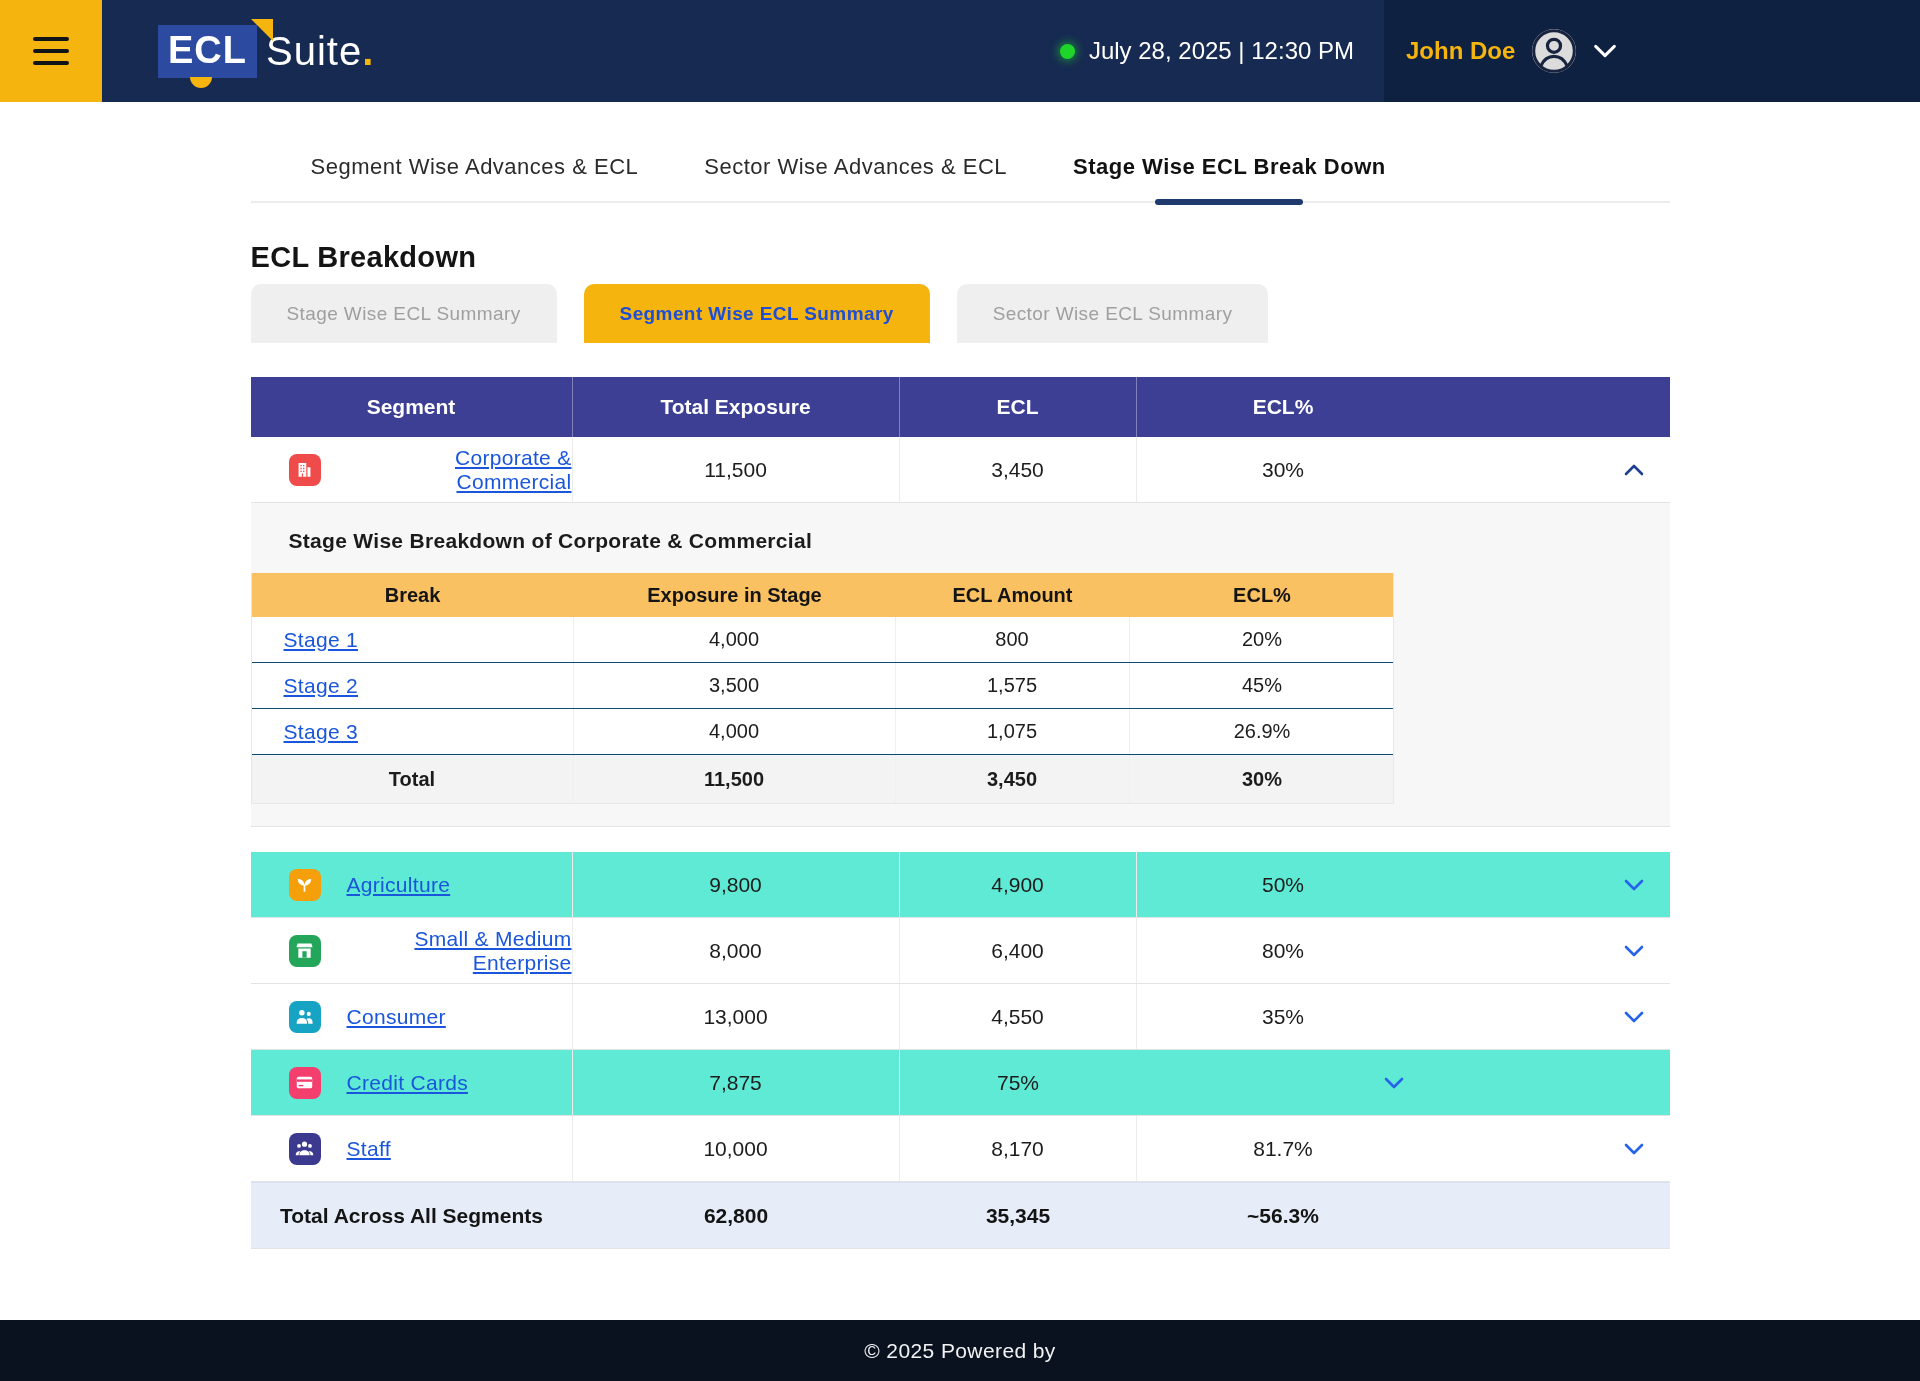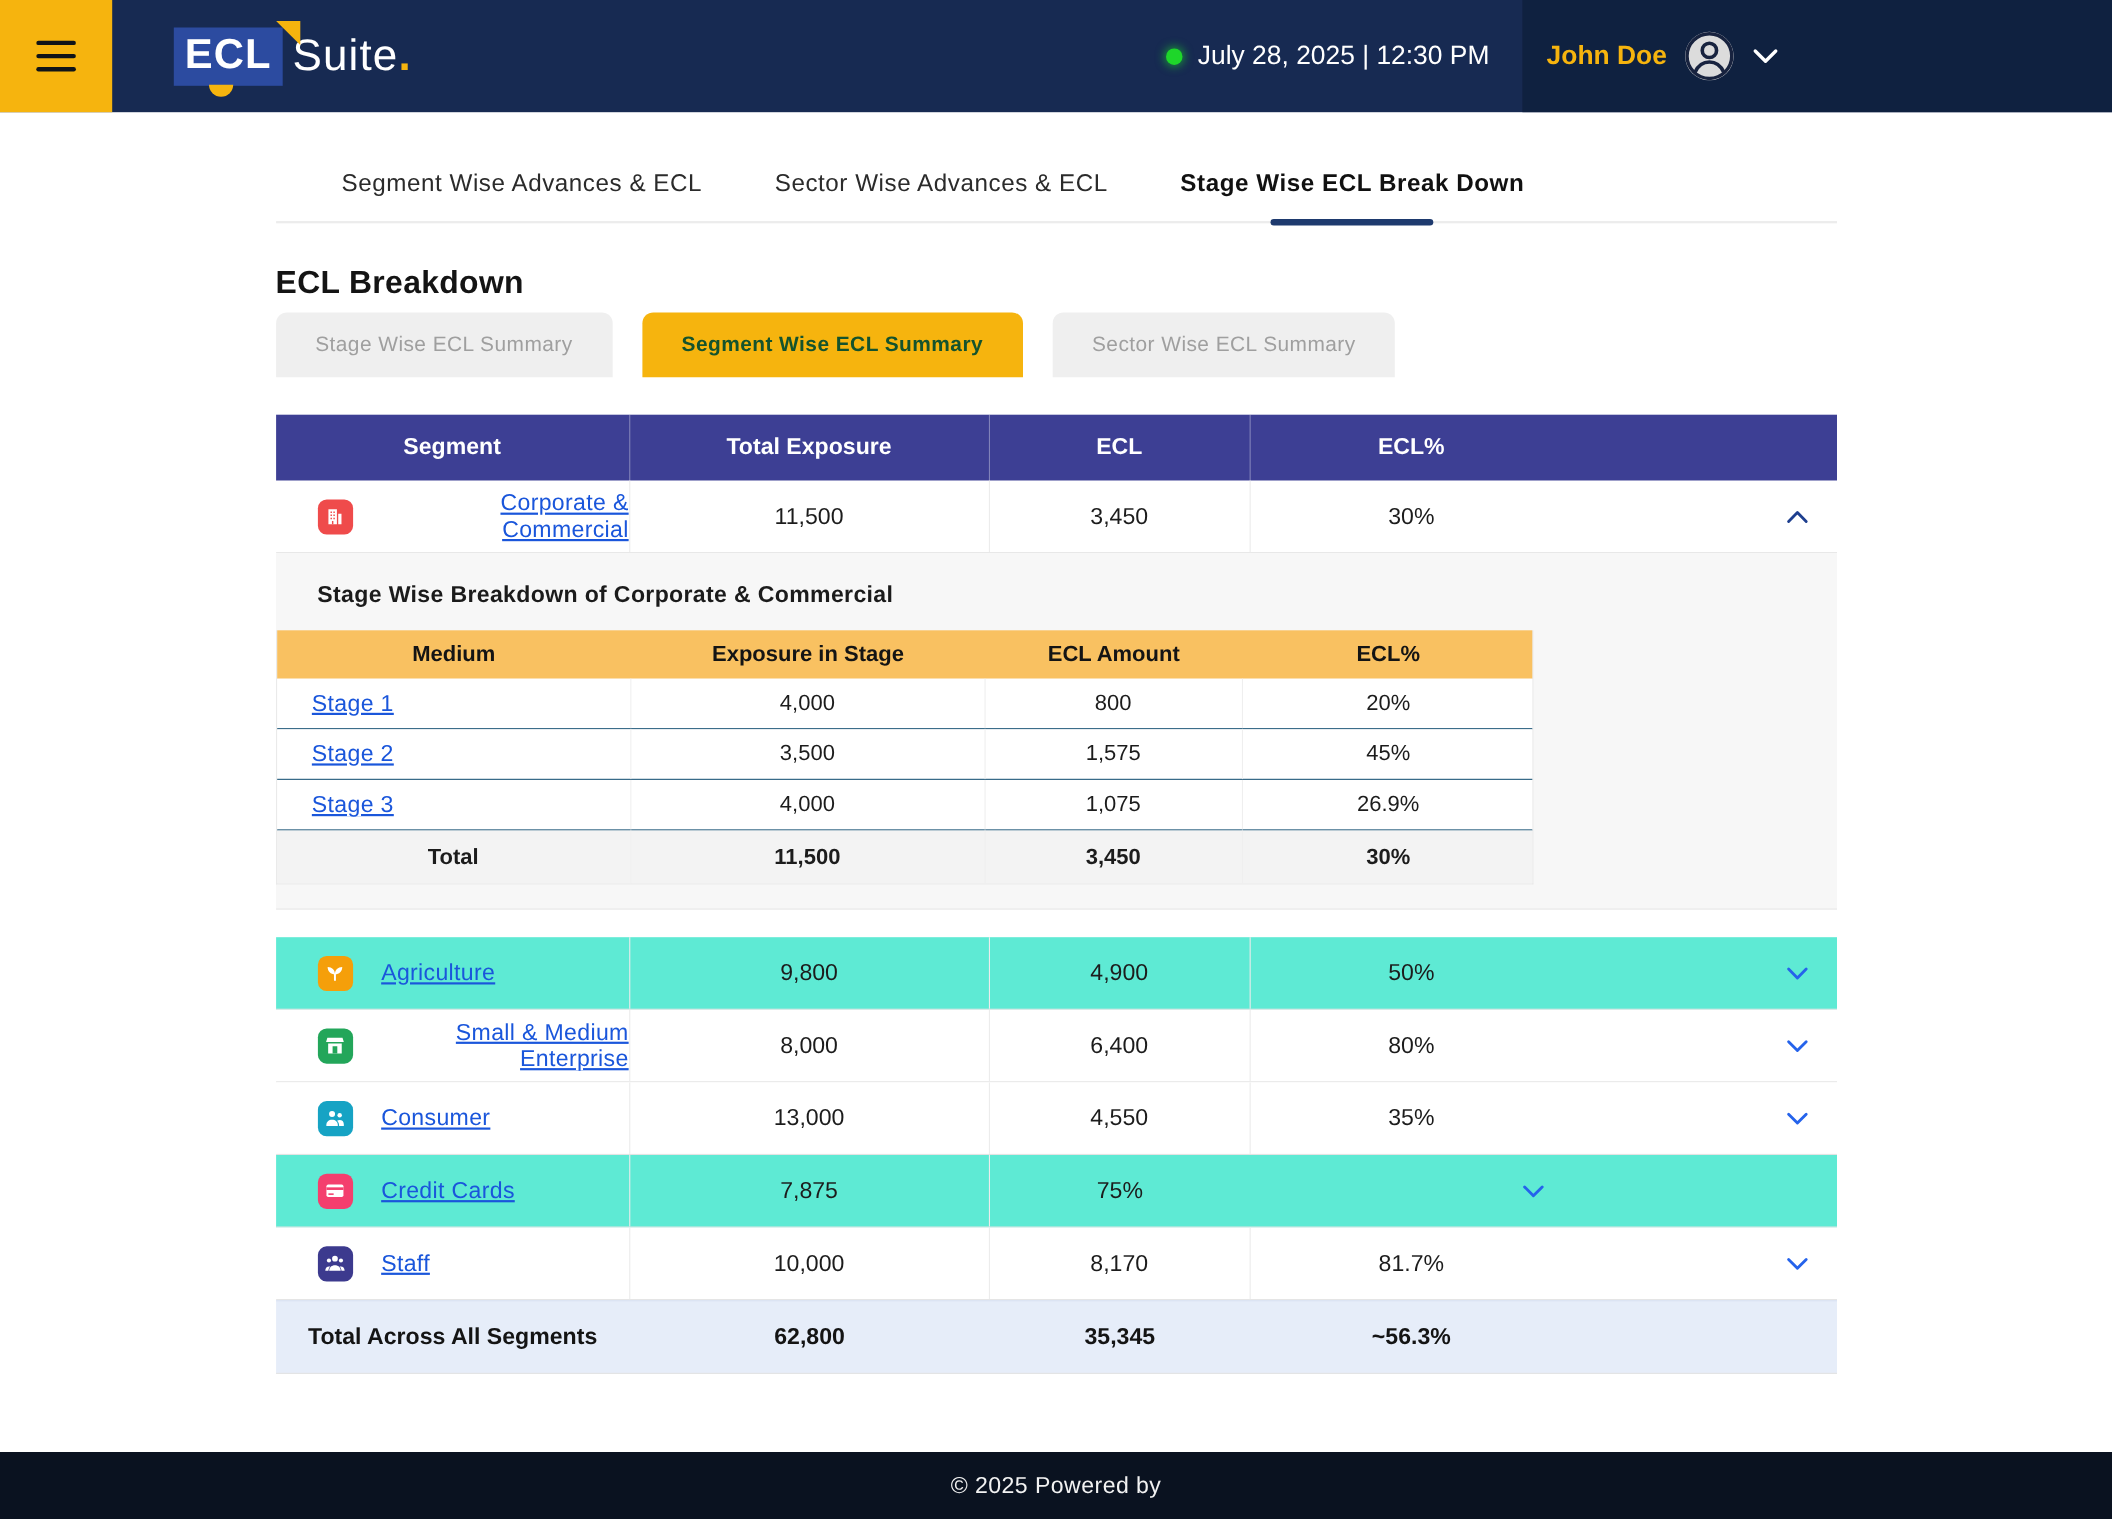--- a/index.html
+++ b/index.html
@@ -33,21 +33,21 @@
   .content { width:1419px; margin:0 auto; }
   .tabs-row { display:flex; gap:66px; padding-left:60px; border-bottom:2px solid #ececec; height:101px; align-items:flex-end; }
   .tab { font-size:22px; color:#2b2b2b; padding-bottom:21px; cursor:pointer; position:relative; letter-spacing:.5px; }
   .tab.active { font-weight:700; color:#111; }
   .tab.active::after { content:""; position:absolute; left:50%; transform:translateX(-50%); bottom:-4px; width:148px; height:6px; background:#1e3a6e; border-radius:3px; }
 
   .page-title { margin-top:38px; font-size:29px; font-weight:800; color:#141414; letter-spacing:.3px; }
 
   .subtabs { display:flex; gap:27px; margin-top:10px; }
   .subtab { height:59px; display:flex; align-items:center; padding:0 36px; border-radius:10px 10px 0 0; background:#efefef; color:#9f9f9f; font-size:19px; letter-spacing:.4px; cursor:pointer; white-space:nowrap; }
-  .subtab.active { background:#f6b40e; color:#14532d; font-weight:700; }
+  .subtab.active { background:#f6b40e; color:#1d4ed8; font-weight:700; }
 
   
   .segment-table { margin-top:34px; }
   .grid-row { display:grid; grid-template-columns:322px 327px 237px 293px 1fr; align-items:stretch;text-align:right; }
   .thead { background:#3d3f94; height:60px; }
   .thead .cell { color:#fff; font-weight:700; font-size:21px; display:flex; align-items:center; justify-content:center; border-right:1px solid rgba(255,255,255,.35); }
   .thead .cell:last-child, .thead .cell.no-sep { border-right:none; }
   .trow { height:66px; border-bottom:1px solid #e3e3e3; background:#fff; }
   .trow.shaded { background:#5eead4; }
   .trow .cell { display:flex; align-items:center; justify-content:center; font-size:21px; color:#1c1c1c; border-right:1px solid #ececec; }
@@ -165,21 +165,21 @@
         <svg class="chev" viewBox="0 0 20 12">
           <path d="M2 10l8-8 8 8" fill="none" stroke="#1e3f8f" stroke-width="2.6" stroke-linecap="round" stroke-linejoin="round"></path>
         </svg>
       </div>
     </div>
 
     <div class="expand-panel">
       <div class="expand-title">Stage Wise Breakdown of Corporate &amp; Commercial</div>
       <div class="sub-table">
         <div class="sub-row sub-thead">
-          <div class="cell">Medium</div>
+          <div class="cell">Break</div>
           <div class="cell">Exposure in Stage</div>
           <div class="cell">ECL Amount</div>
           <div class="cell">ECL%</div>
         </div>
         <div class="sub-row sub-trow">
           <div class="cell stage-cell">
               <a class="stage-link">Stage 1</a>
             </div>
           <div class="cell">4,000</div>
           <div class="cell">800</div>

